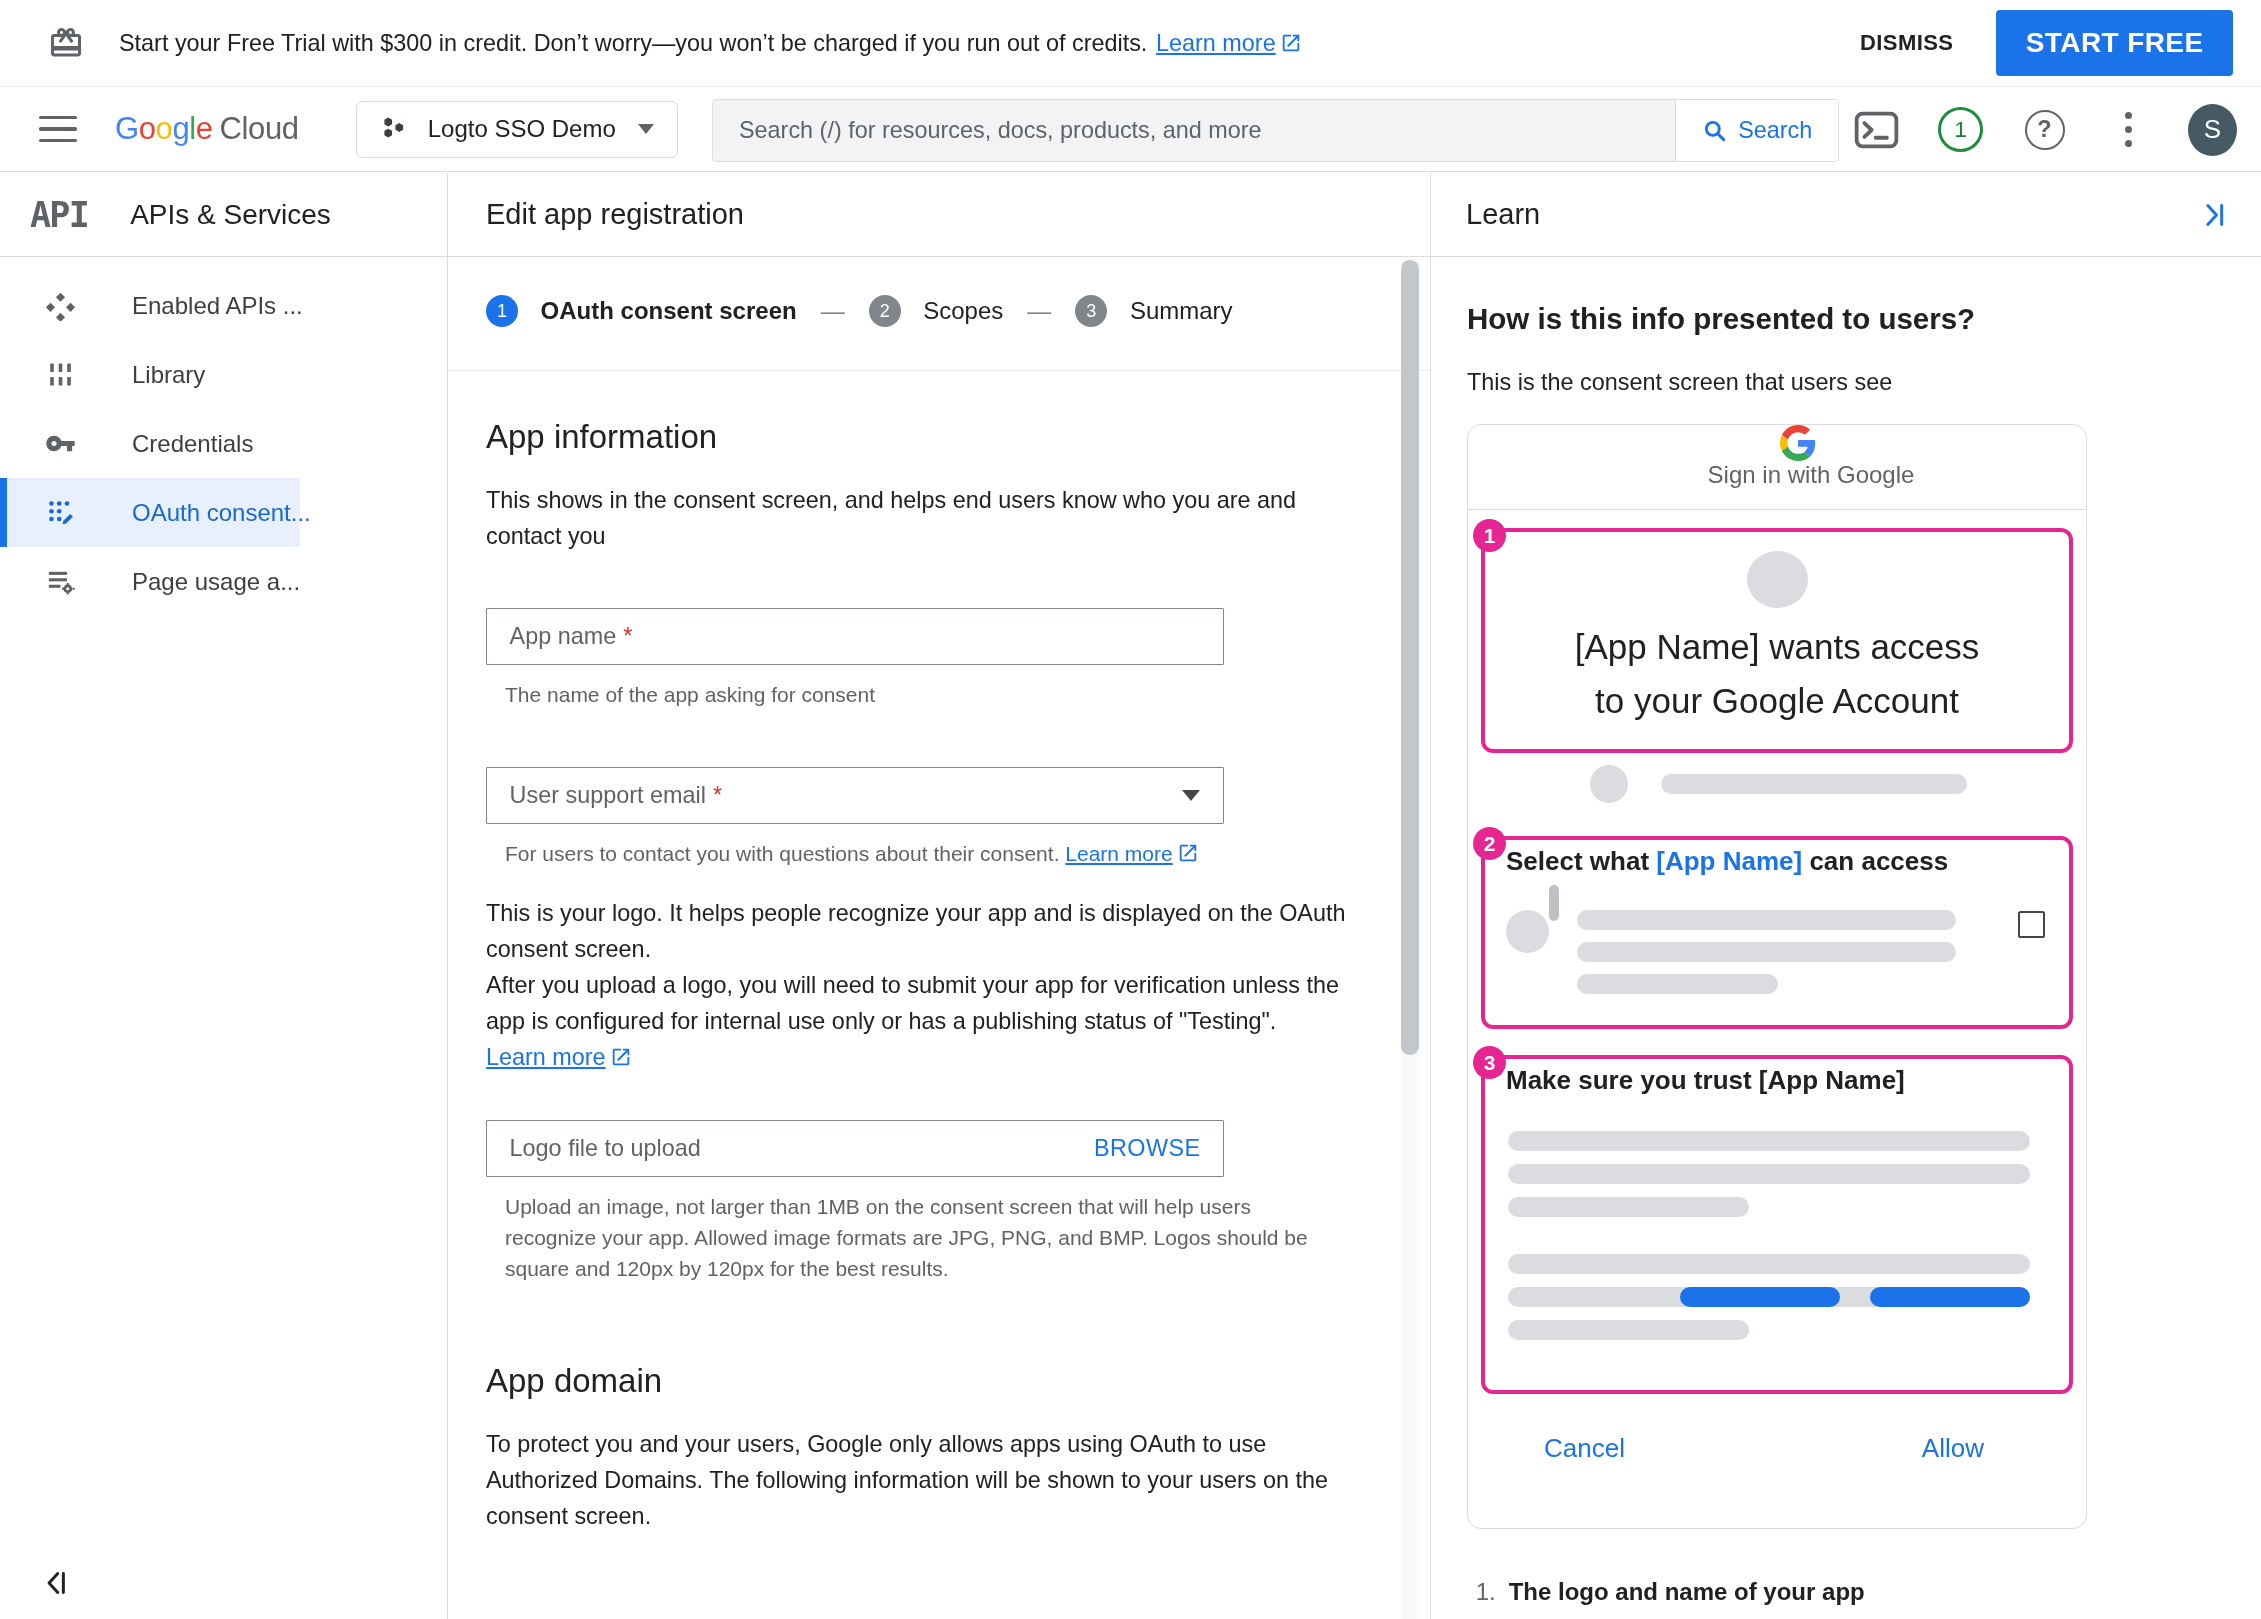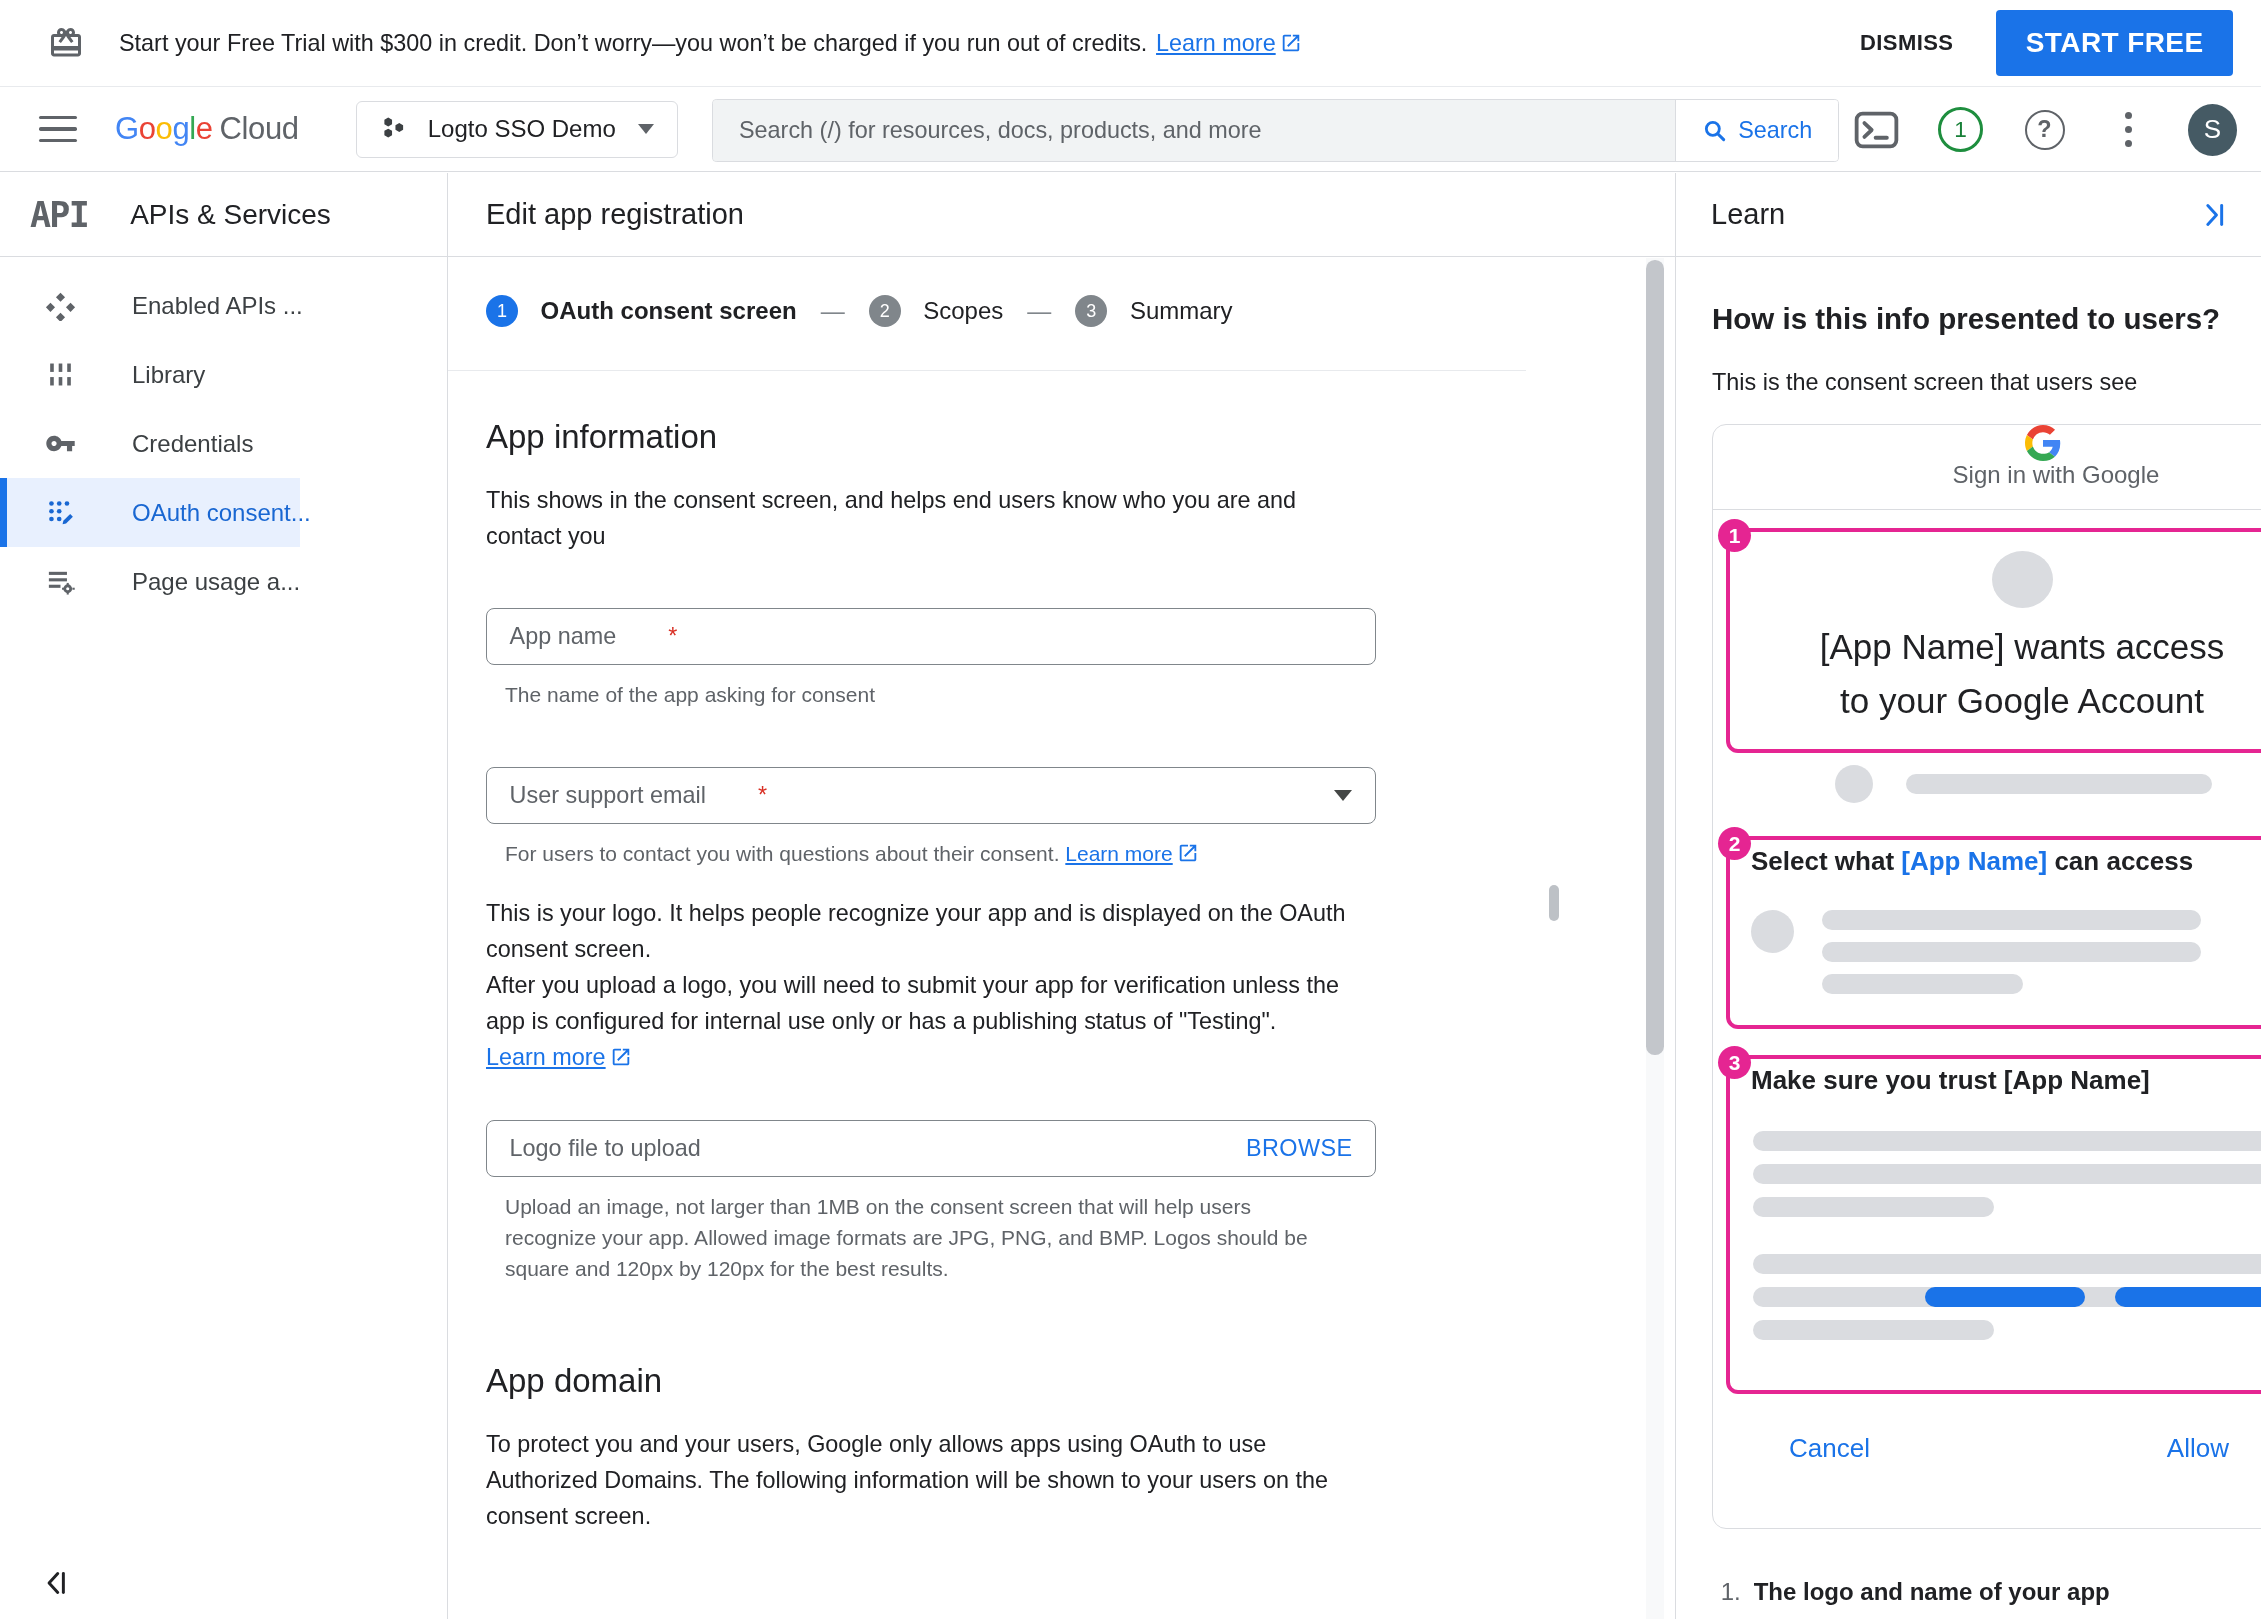--- a/index.html
+++ b/index.html
@@ -65,33 +65,33 @@
   .stepper{margin-top:38px;display:flex;align-items:center;font-size:24px;color:#202124;}
   .step-circle{width:32px;height:32px;border-radius:50%;color:#fff;font-size:18px;display:flex;align-items:center;justify-content:center;flex:0 0 auto;}
   .step-circle.active{background:#1a73e8;}
   .step-circle.inactive{background:#80868b;}
   .step-label{margin-left:22.6px;}
   .step-label.active{font-weight:700;}
   .step-sep{color:#80868b;margin:0 24px;font-size:24px;}
   .stepper-divider{height:0.9px;background:#e8eaed;width:1078px;margin:43px 0 0 -38px;}
   .h-section{font-size:33px;font-weight:400;color:#202124;margin:47px 0 0 0;}
   .p-desc{font-size:23.4px;line-height:36px;color:#202124;width:864px;margin:26px 0 0 0;}
-  .text-field{width:890px;height:57px;border:0.9px solid #80868b;border-radius:8px;display:flex;align-items:center;
-    padding:0 22.6px;font-size:23.4px;color:#5f6368;background:#fff;cursor:text;gap:45px;}
+  .text-field{width:738px;height:57px;border:0.9px solid #80868b;border-radius:1px;display:flex;align-items:center;
+    padding:0 22.6px;font-size:23.4px;color:#5f6368;background:#fff;cursor:text;}
   .req{color:#d93025;margin-left:7px;}
   .select-caret{margin-left:auto;width:0;height:0;border-left:9.6px solid transparent;border-right:9.6px solid transparent;border-top:11.3px solid #444746;}
   .browse{margin-left:auto;color:#1a73e8;font-weight:500;letter-spacing:0.4px;cursor:pointer;}
   .field-helper{font-size:21px;color:#5f6368;margin:14px 0 0 19px;width:834px;line-height:31px;}
   .field-helper .link{font-size:21px;}
   .mt-field1{margin-top:54px;}
   .mt-field2{margin-top:57px;}
   .v-scroll{position:absolute;top:85px;right:11.3px;bottom:0;width:17.4px;background:#f8f9fa;}
   .v-thumb{position:absolute;top:1.7px;left:0;width:17.4px;height:795px;background:#c3c6cb;border-radius:8.7px;}
   
-  .learn{width:586px;flex:0 0 auto;border-left:0.9px solid #dadce0;position:relative;}
+  .learn{width:831px;flex:0 0 auto;border-left:0.9px solid #dadce0;position:relative;}
   .learn .panel-head{padding:0 35px 0 35px;font-size:29px;color:#202124;justify-content:space-between;}
   .learn-body{padding:0 36px;}
   .learn-q{font-size:29.5px;font-weight:700;color:#202124;margin-top:45px;}
   .learn-sub{font-size:23.4px;color:#202124;margin-top:33px;}
   .consent-card{margin-top:28px;width:620px;height:1105px;border:0.9px solid #dadce0;border-radius:14px;overflow:hidden;background:#fff;}
   .brand-row{height:85px;border-bottom:0.9px solid #dadce0;display:flex;align-items:center;padding-left:42px;flex-direction:column;}
   .brand-row .g-logo{width:36px;height:36px;}
   .brand-row span{margin-left:26px;font-size:24px;color:#5f6368;}
   .mockbox{position:relative;margin:18px 13px 0 13px;border:4.3px solid #e52592;border-radius:12px;background:#fff;}
   .badge{position:absolute;top:-13px;left:-12px;width:33px;height:33px;border-radius:50%;background:#e52592;color:#fff;

